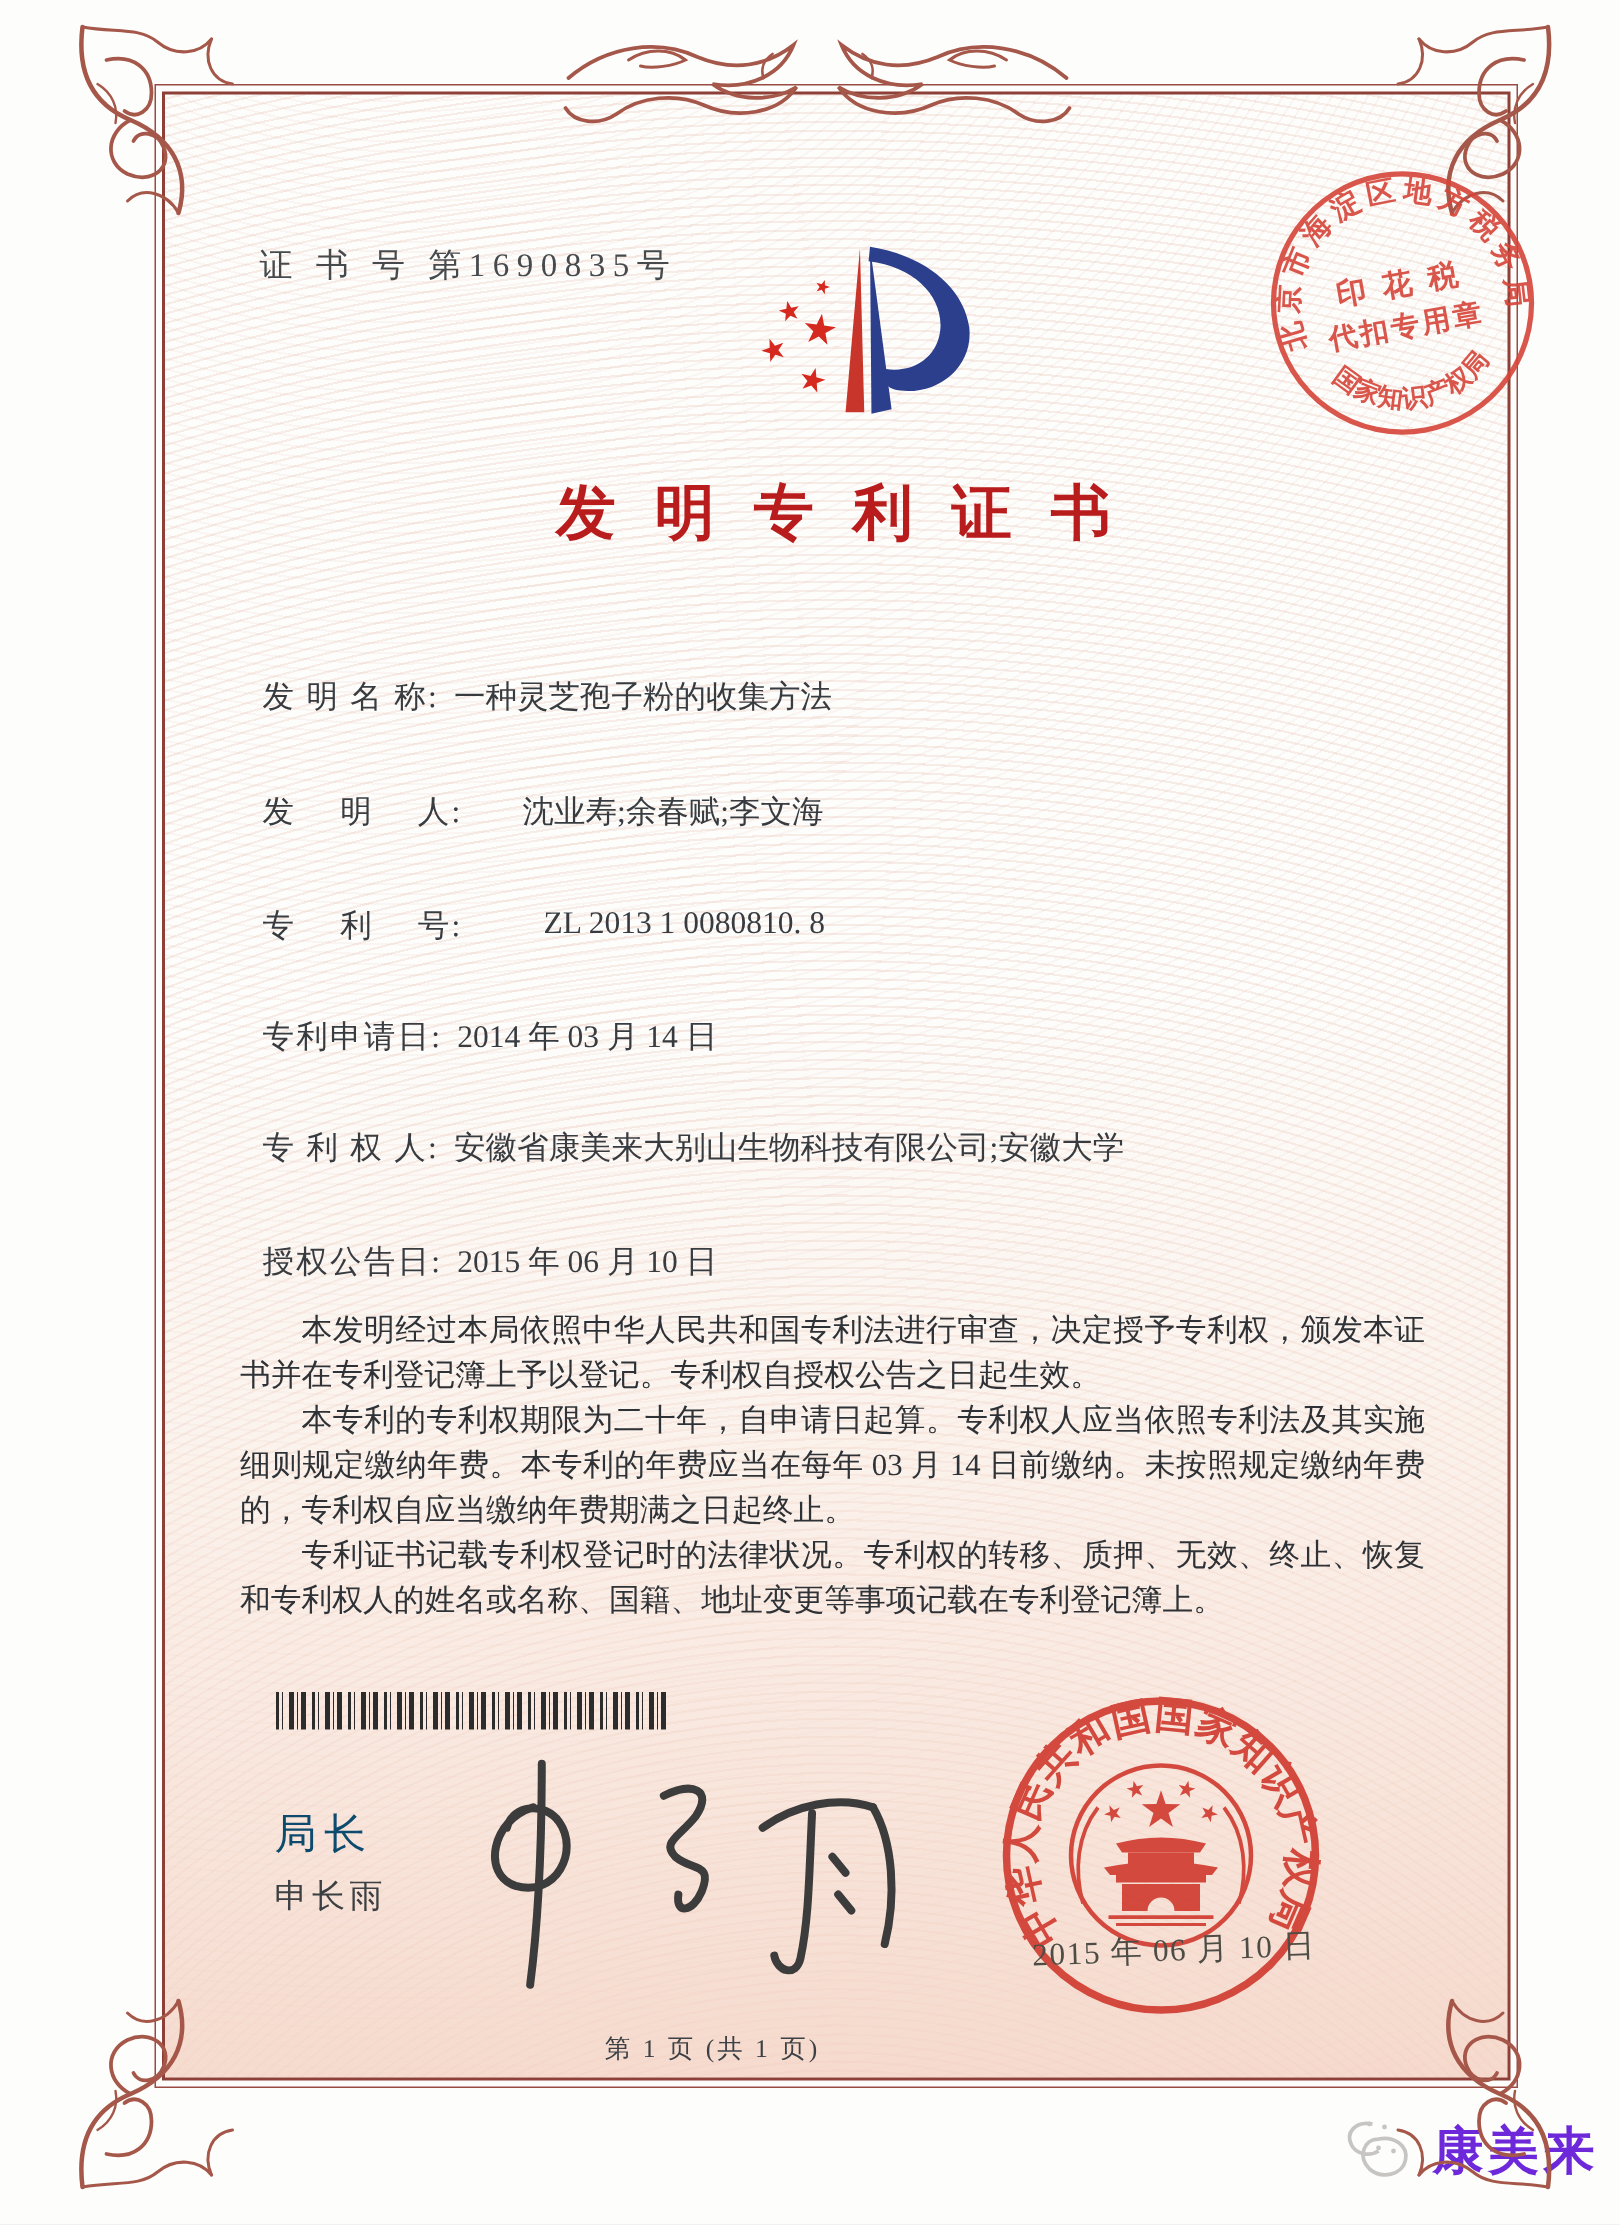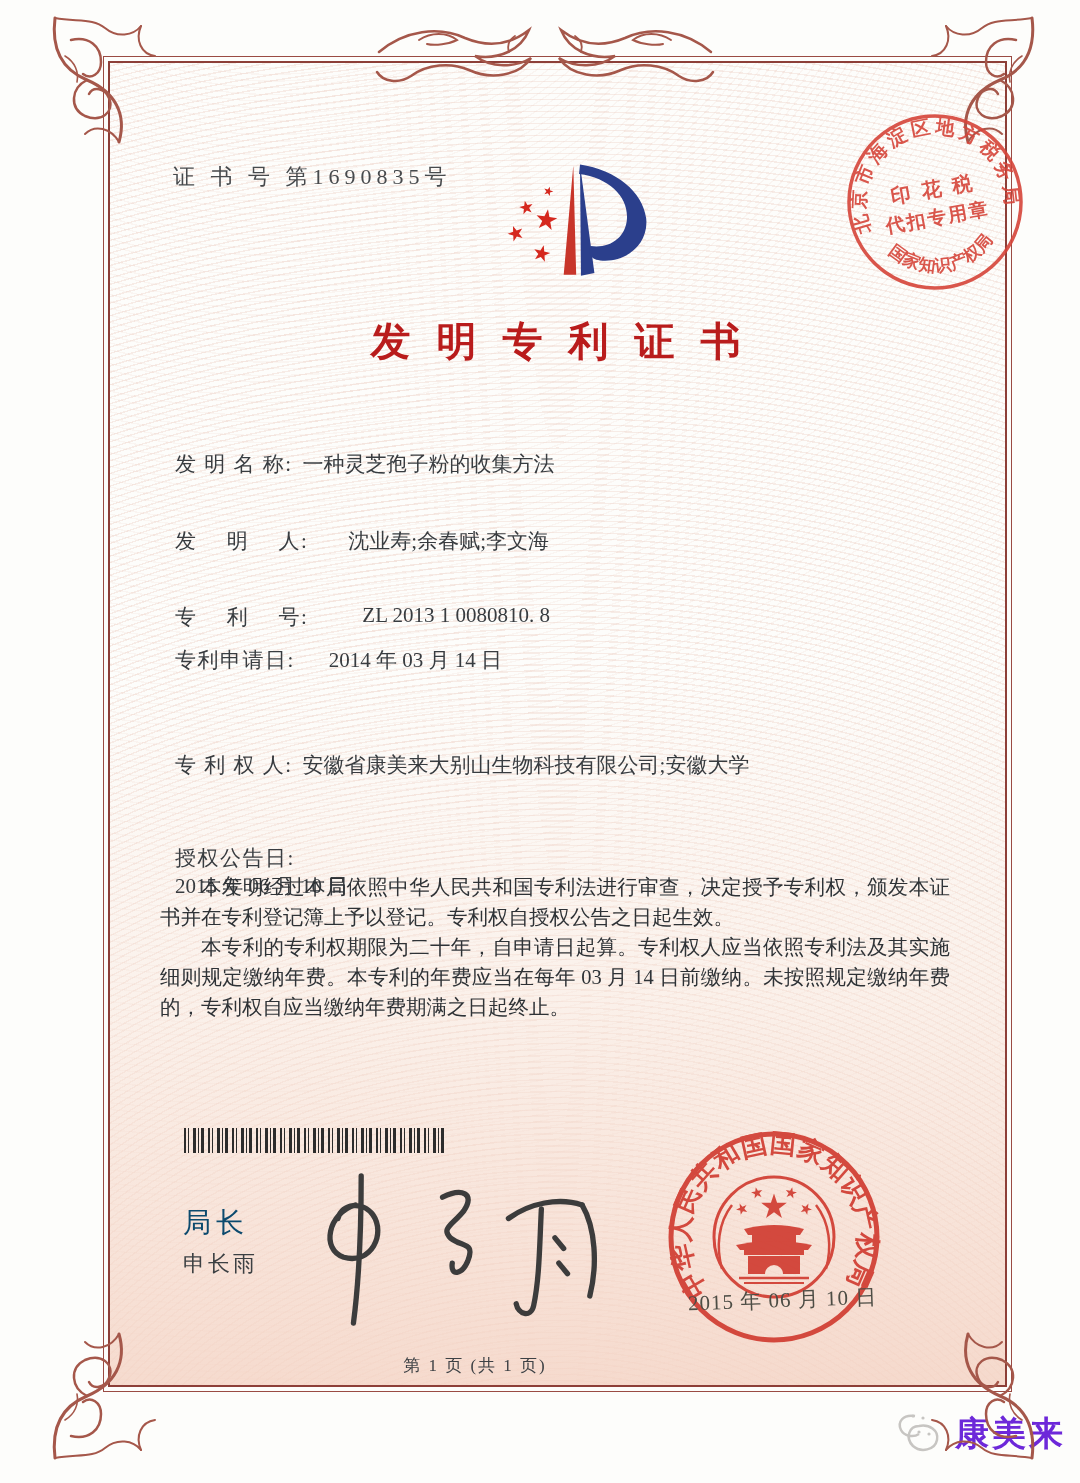--- a/index.html
+++ b/index.html
@@ -36,21 +36,21 @@
   .logo{position:absolute;left:487px;top:150px;z-index:4;}
   .tax-stamp{position:absolute;left:843px;top:110px;z-index:5;transform:rotate(-10deg);opacity:.9;}
   .title{
     position:absolute;left:103px;top:314px;width:905px;
     text-align:center;font-size:40px;font-weight:600;color:#b91c1c;
     letter-spacing:26px;text-indent:26px;z-index:4;
   }
   
   .field{position:absolute;left:175px;font-size:21px;color:#383c40;white-space:nowrap;z-index:4;display:flex;}
   .field .lbl{letter-spacing:1.5px;margin-right:10px;}
-  .f0{top:450px;} .f1{top:527px;gap:30px;} .f2{top:603px;gap:44px;} .f3{top:646px;gap:24px;} .f4{top:751px;} .f5{top:844px;flex-direction:column;}
+  .f0{top:450px;} .f1{top:527px;gap:30px;} .f2{top:603px;gap:44px;} .f3{top:677px;} .f4{top:751px;} .f5{top:827px;}
   
   .body-text{
     position:absolute;left:160px;top:872px;width:790px;z-index:4;
     font-size:20.5px;line-height:30px;text-align:justify;color:#2e3236;
   }
   .body-text p{margin:0;text-indent:2em;}
   
   .barcode{
     position:absolute;left:184px;top:1128px;width:262px;height:25px;z-index:4;
     background:repeating-linear-gradient(90deg,
@@ -178,20 +178,21 @@
     <span class="val">安徽省康美来大别山生物科技有限公司;安徽大学</span>
   </div>
   <div class="field f5">
     <span class="lbl">授权公告日:</span>
     <span class="val">2015 年 06 月 10 日</span>
   </div>
 
   <div class="body-text">
     <p>本发明经过本局依照中华人民共和国专利法进行审查，决定授予专利权，颁发本证书并在专利登记簿上予以登记。专利权自授权公告之日起生效。</p>
     <p>本专利的专利权期限为二十年，自申请日起算。专利权人应当依照专利法及其实施细则规定缴纳年费。本专利的年费应当在每年 03 月 14 日前缴纳。未按照规定缴纳年费的，专利权自应当缴纳年费期满之日起终止。</p>
+    <p>专利证书记载专利权登记时的法律状况。专利权的转移、质押、无效、终止、恢复和专利权人的姓名或名称、国籍、地址变更等事项记载在专利登记簿上。</p>
   </div>
 
   <div class="barcode"></div>
 
   <div class="director-title">局长</div>
   <div class="director-name">申长雨</div>
 
   <svg class="signature" width="330" height="155" viewBox="0 0 340 160">
     <g stroke="#3c3c3c" stroke-width="5.5" fill="none" stroke-linecap="round" stroke-linejoin="round">
       <path d="M 62,34 C 34,42 26,80 50,88 C 78,96 94,64 80,44 C 70,30 48,32 44,48"></path>

